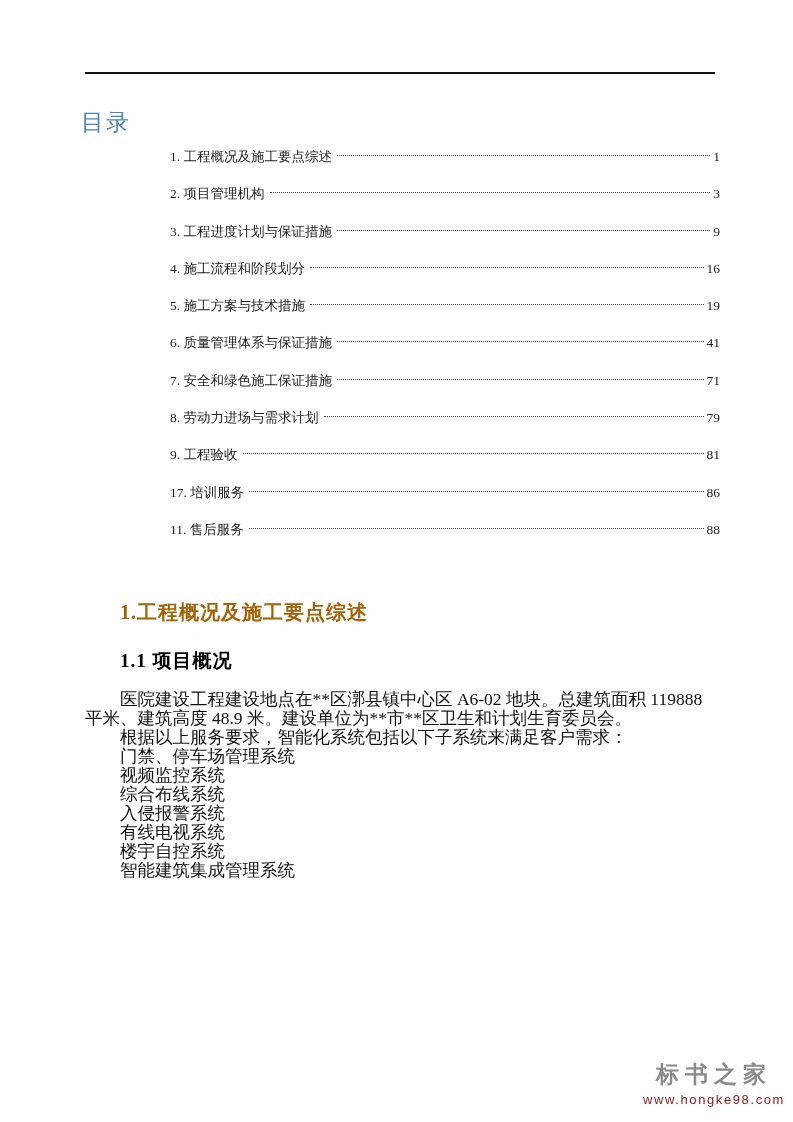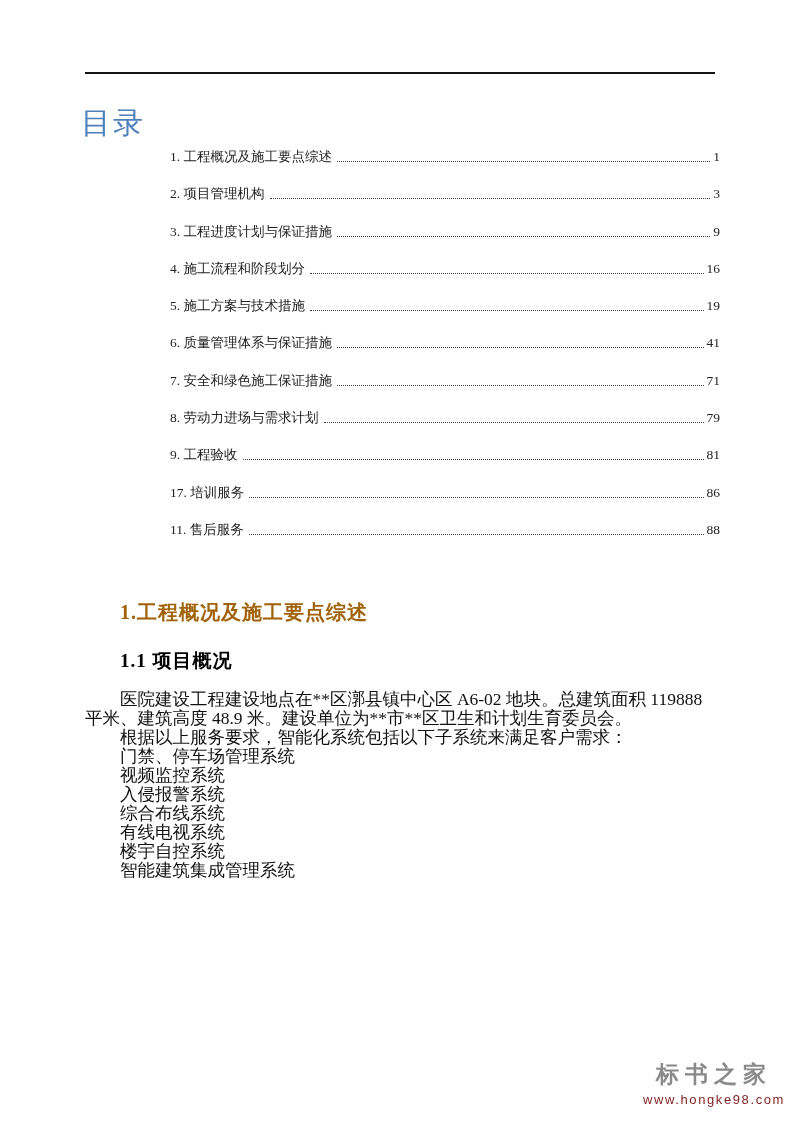--- a/index.html
+++ b/index.html
@@ -18,34 +18,34 @@
     left: 85px;
     top: 72px;
     width: 630px;
     height: 2px;
     background: #141414;
   }
   .toc-title {
     position: absolute;
     left: 81px;
     top: 105px;
-    font-size: 30px;
+    font-size: 23px;
     line-height: 36px;
     color: #4f81bd;
     letter-spacing: 2px;
   }
   .toc-list {
     position: absolute;
     left: 170px;
     top: 149px;
     width: 550px;
   }
   .toc-entry {
     display: flex;
-    align-items: flex-end;
+    align-items: center;
     font-size: 13.5px;
     line-height: 16px;
     height: 16px;
     margin-bottom: 21.3px;
     color: #222222;
     white-space: nowrap;
   }
   .toc-entry .label { flex: 0 0 auto; }
   .toc-entry .leader {
     flex: 1 1 auto;
@@ -173,22 +173,22 @@
 
   <div class="section-heading">1.工程概况及施工要点综述</div>
   <div class="subsection-heading">1.1 项目概况</div>
 
   <div class="body-text">
     <p>医院建设工程建设地点在**区漷县镇中心区 A6-02 地块。总建筑面积 119888 平米、建筑高度 48.9 米。建设单位为**市**区卫生和计划生育委员会。</p>
     <p>根据以上服务要求，智能化系统包括以下子系统来满足客户需求：</p>
     <div class="system-list">
       <div class="system-item">门禁、停车场管理系统</div>
       <div class="system-item">视频监控系统</div>
+      <div class="system-item">综合布线系统</div>
       <div class="system-item">入侵报警系统</div>
-      <div class="system-item">综合布线系统</div>
       <div class="system-item">有线电视系统</div>
       <div class="system-item">楼宇自控系统</div>
       <div class="system-item">智能建筑集成管理系统</div>
     </div>
   </div>
 
   <div class="watermark">
     <div class="brand">标书之家</div>
     <div class="url">www.hongke98.com</div>
   </div>

